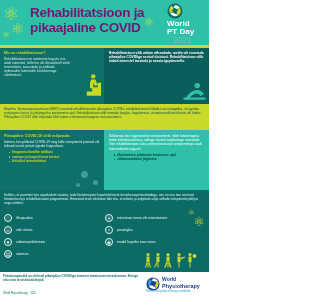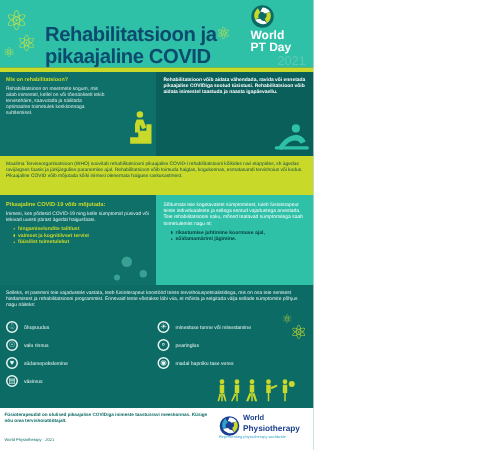--- a/index.html
+++ b/index.html
@@ -15,29 +15,29 @@
   .header {
     position:absolute; left:0; top:0; width:209px; height:45px;
     background:#2fc0a8; overflow:hidden;
   }
   .header .virus { position:absolute; color:#d9e83a; opacity:.85; }
   .v1 { left:3px;  top:3px;  font-size:18px; }
   .v2 { left:11px; top:20px; font-size:15px; }
   .v3 { left:144px;top:16px; font-size:11px; opacity:.55; }
   .v4 { left:2px;  top:30px; font-size:9px; opacity:.6; }
   .title {
-    position:absolute; left:30px; top:15px; width:120px;
-    color:#0c4a6e; font-weight:bold; font-size:13.5px;
+    position:absolute; left:30px; top:5px; width:120px;
+    color:#701a75; font-weight:bold; font-size:13.5px;
     line-height:15px; letter-spacing:-.3px;
   }
   .wptd { position:absolute; right:4px; top:3px; width:40px; text-align:left; }
   .wptd .logo { width:16px; height:16px; margin:0 auto 1px 2px; display:block; }
   .wptd .l1 { color:#fff; font-weight:bold; font-size:8px; line-height:8px; margin-left:2px;}
   .wptd .l2 { color:#fff; font-weight:bold; font-size:8px; line-height:8px; margin-left:2px;}
-  .wptd .l3 { color:#5cc9b4; font-weight:normal; font-size:8.5px; line-height:9px; margin-left:20px;}
+  .wptd .l3 { color:#5cc9b4; font-weight:normal; font-size:8.5px; line-height:9px; margin-left:8px;}
 
   .ylbar { position:absolute; left:0; top:45px; width:209px; height:3px; background:#c8d92a; }
 
   
   .boxL {
     position:absolute; left:0; top:48px; width:104px; height:56px;
     background:#0f6f69; padding:3px 4px 2px 4px; overflow:hidden;
   }
   .boxR {
     position:absolute; left:104px; top:48px; width:105px; height:56px;

